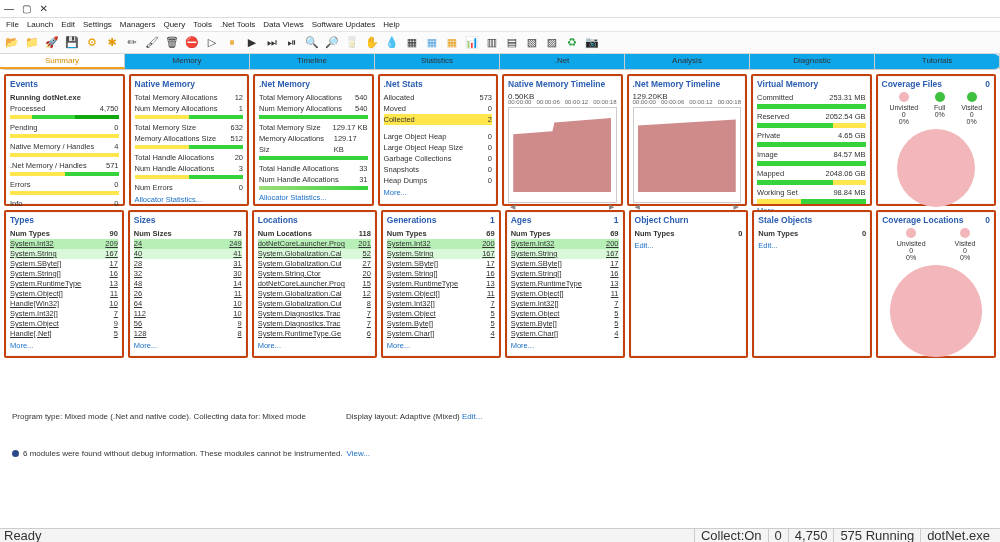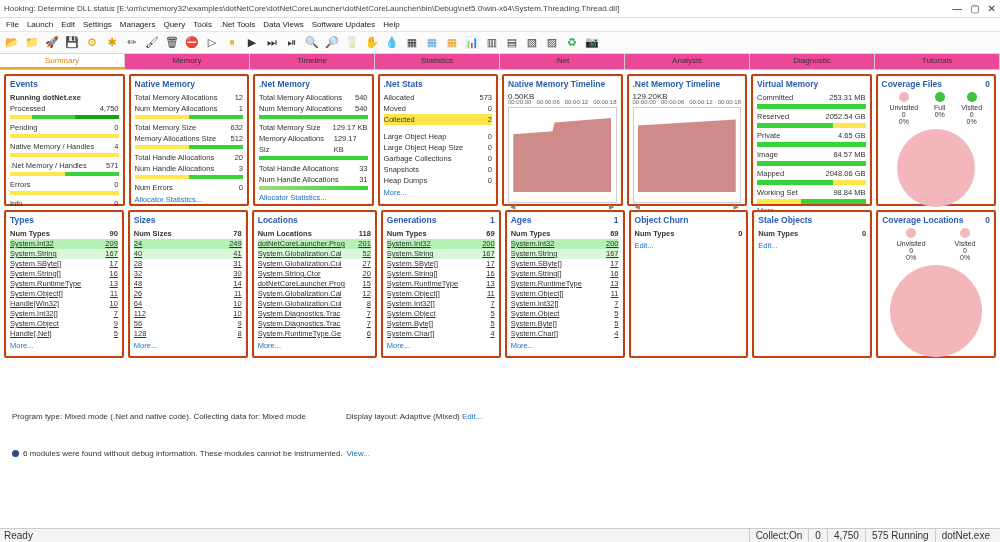--- a/index.html
+++ b/index.html
@@ -4,21 +4,21 @@
 <style>
   * { box-sizing: border-box; margin: 0; padding: 0; font-family: "Segoe UI", Tahoma, sans-serif; }
   body { width: 1000px; height: 542px; overflow: hidden; background: #f0f0f0; font-size: 8px; color: #333; display:flex; flex-direction:column;}
   .title-bar { height: 18px; background: #fff; display: flex; align-items: center; padding: 0 4px; border-bottom: 1px solid #ddd; }
   .title-bar .title { flex: 1; font-size: 8px; color: #444; white-space: nowrap; overflow: hidden; }
   .title-bar .win-controls { display:flex; gap:8px; font-size:10px; color:#333; }
   .menu-bar { height: 14px; background: #fff; display:flex; gap:8px; padding: 0 6px; align-items: center; font-size:8px; border-bottom:1px solid #e5e5e5;}
   .menu-bar span { cursor:default; color:#222;}
   .toolbar { height: 22px; background:#fbfbfb; border-bottom:1px solid #d8d8d8; display:flex; align-items:center; gap:4px; padding:0 4px;}
   .tool { width:16px; height:16px; display:inline-flex; align-items:center; justify-content:center; font-size:11px;}
-  .tab-bar { display:flex; background:#ec4899; height:16px; border-bottom:1px solid #ccc; }
+  .tab-bar { display:flex; background:#0ea5e9; height:16px; border-bottom:1px solid #ccc;border-radius:6px; }
   .tab { flex:1; text-align:center; font-size:8px; line-height:14px; border-right:1px solid #ccc; cursor:pointer;}
   .tab.active { color:#d68b00; border-bottom:2px solid #f0a020; background:#fff;}
   .content { flex:1; background:#fff; padding:4px; display:flex; flex-direction:column; gap:4px;}
   .row { display:flex; gap:4px; }
   .card { background:#fff; border:2px solid #c2410c; border-radius:2px; flex:1; padding:3px 4px; position:relative; box-shadow: 0 0 0 0.5px #eee inset;}
   .card.h1 { height:132px; }
   .card.h2 { height:148px; }
   .card-title { color:#2a5db0; font-weight:600; font-size:8.5px; margin-bottom:3px; display:flex; justify-content:space-between;}
   .card-title .num { color:#2a5db0; font-weight:600;}
   .kv { display:flex; justify-content:space-between; font-size:7.5px; line-height:11px; }
@@ -44,30 +44,29 @@
   .big-circle { width:92px; height:92px; border-radius:50%; background:#f2b6bb; margin:4px auto 0;}
   .meter-bar { height:5px; background:#36d43a; margin:1px 0 2px 0;}
   .meter-bar.yg { background:linear-gradient(90deg,#ffe64d 0%,#ffe64d 40%,#36d43a 40%,#36d43a 100%);}
   .meter-bar.gy { background:linear-gradient(90deg,#36d43a 0%,#36d43a 70%,#ffe64d 70%);}
   .program-info { font-size:8px; padding:6px 8px 2px;}
   .program-info h4 { font-size:8.5px; color:#333; font-weight:600; margin:4px 0 3px;}
   .program-info .line { display:flex; gap:40px;margin-top:44px;}
   .edit-link { color:#1a6fc5; }
   .comment { display:flex; align-items:center; gap:4px; font-size:8px;margin-top:28px;}
   .comment .bullet { width:7px; height:7px; border-radius:50%; background:#2c4a8a;}
-  .status-bar { height:14px; font-size:10px; background:#f4f4f4; border-top:1px solid #ccc; display:flex; align-items:center; padding:0 4px;}
+  .status-bar { height:14px; font-size:13px; background:#f4f4f4; border-top:1px solid #ccc; display:flex; align-items:center; padding:0 4px;}
   .status-cell { padding:0 6px; border-left:1px solid #ccc; height:100%; display:flex; align-items:center;}
   .status-bar .ready { flex:1;}
   .scroll-hint { display:flex; justify-content:space-between; padding:0 2px; font-size:7px; color:#888;}
 </style>
 </head>
 <body>
 
 <div class="title-bar">
-  <span class="title">Hooking: Determine DLL status [E:\om\c\memory32\examples\dotNetCore\dotNetCoreLauncher\dotNetCoreLauncher\bin\Debug\net5.0\win-x64\System.Threading.Thread.dll]</span>
   <div class="win-controls">
     <span>—</span>
     <span>▢</span>
     <span>✕</span>
   </div>
 </div>
 
 <div class="menu-bar">
   <span>File</span>
   <span>Launch</span>

